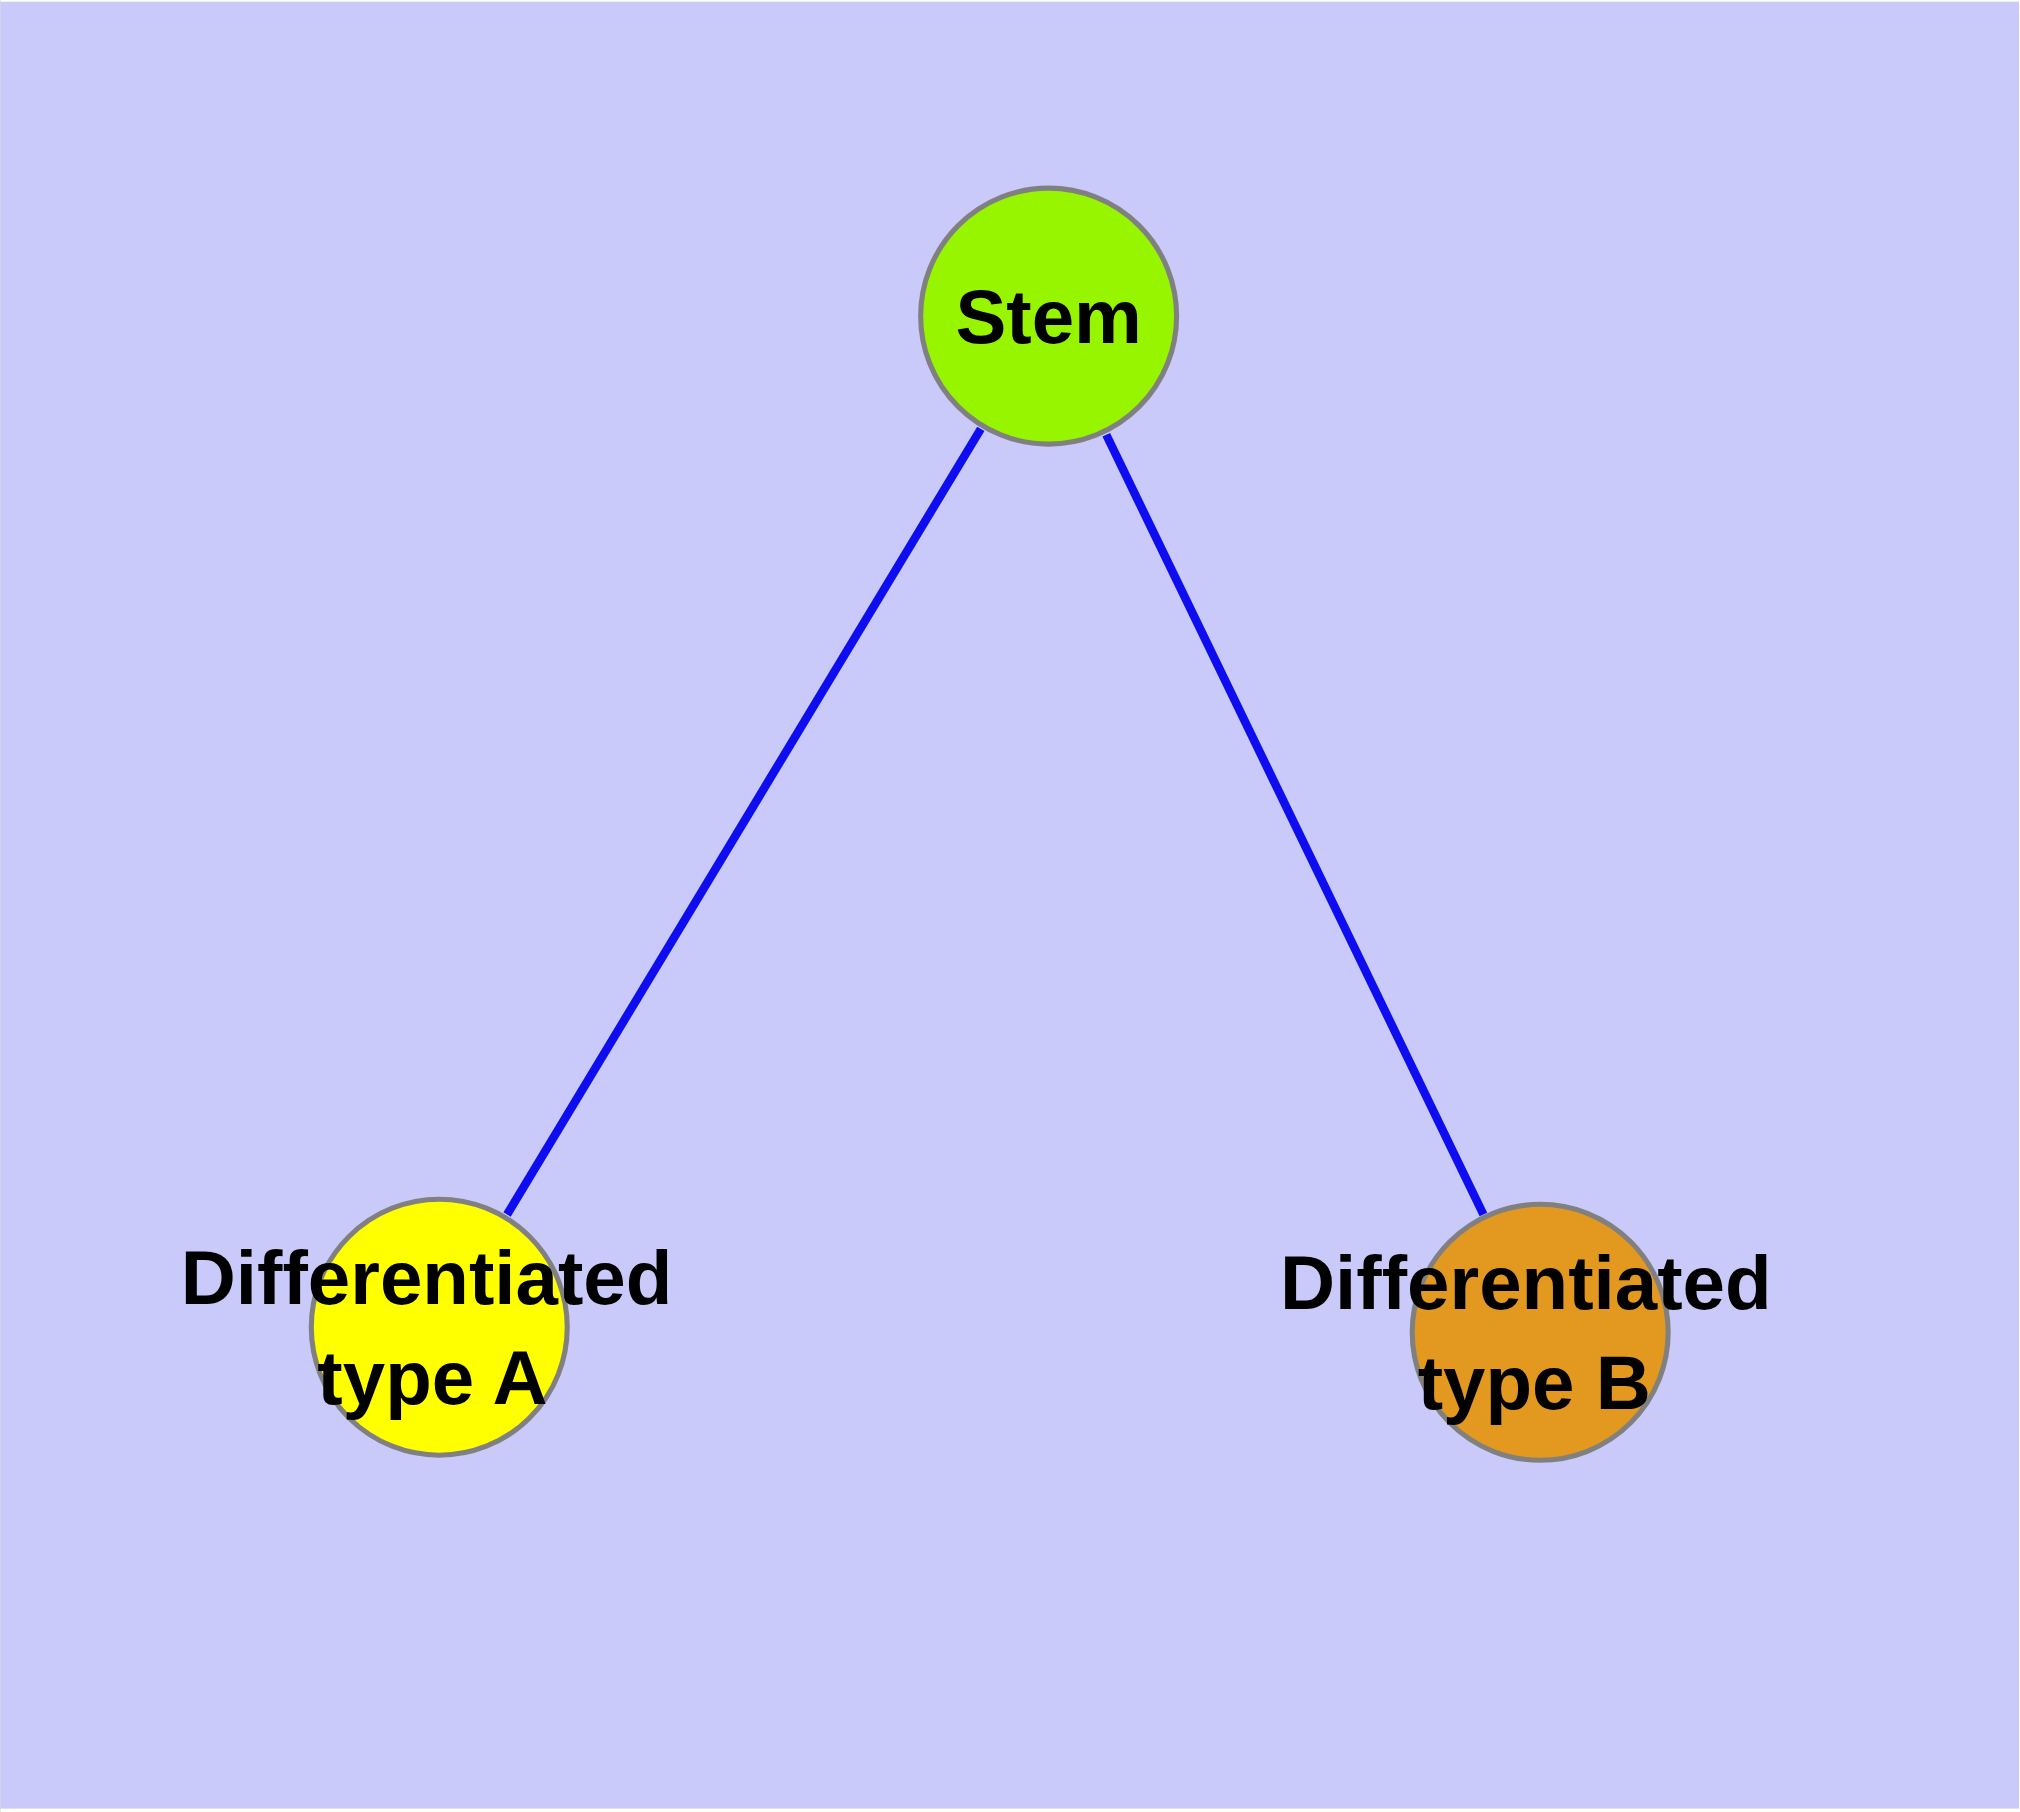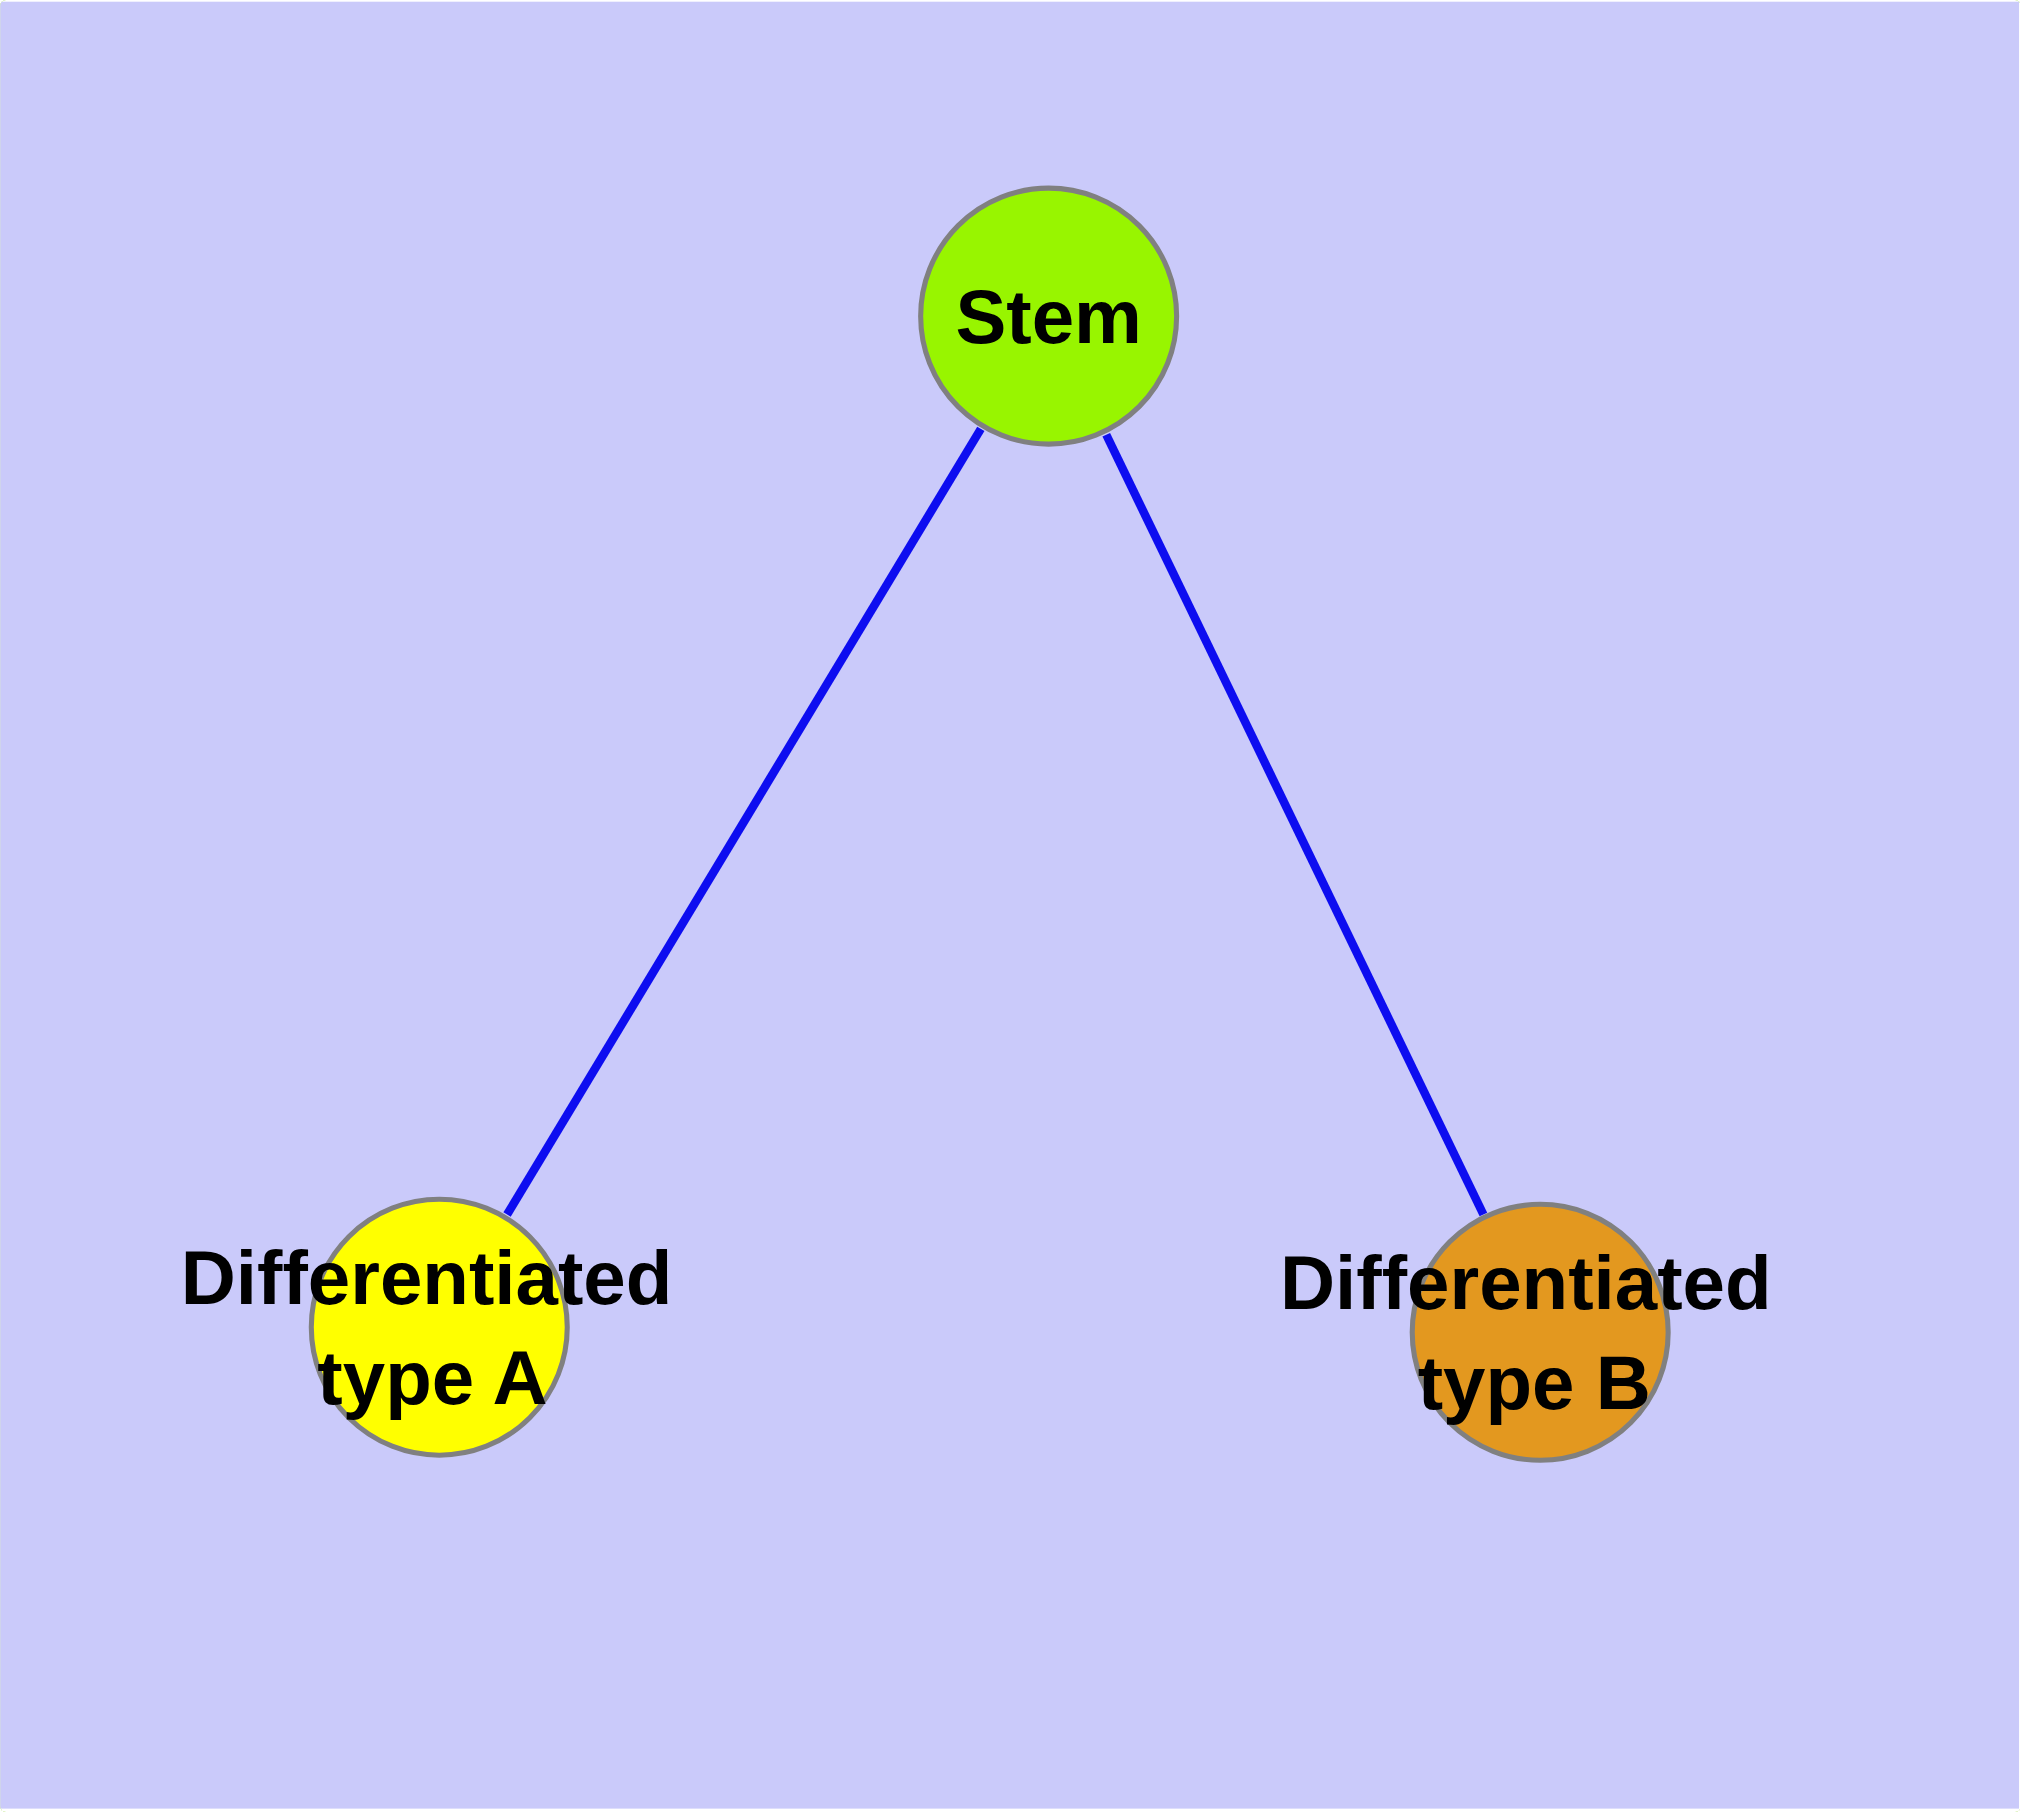--- a/index.html
+++ b/index.html
@@ -6,21 +6,20 @@
     margin: 0;
     padding: 0;
     background: #ffffff;
   }
   .stage {
     width: 2021px;
     height: 1812px;
     position: relative;
     background: #84cc16;
     overflow: hidden;
-    border-radius: 6px;
   }
   svg.diagram {
     display: block;
     width: 100%;
     height: 100%;
   }
   .node-label {
     font-family: "Liberation Sans", sans-serif;
     font-weight: bold;
     font-size: 90px;

